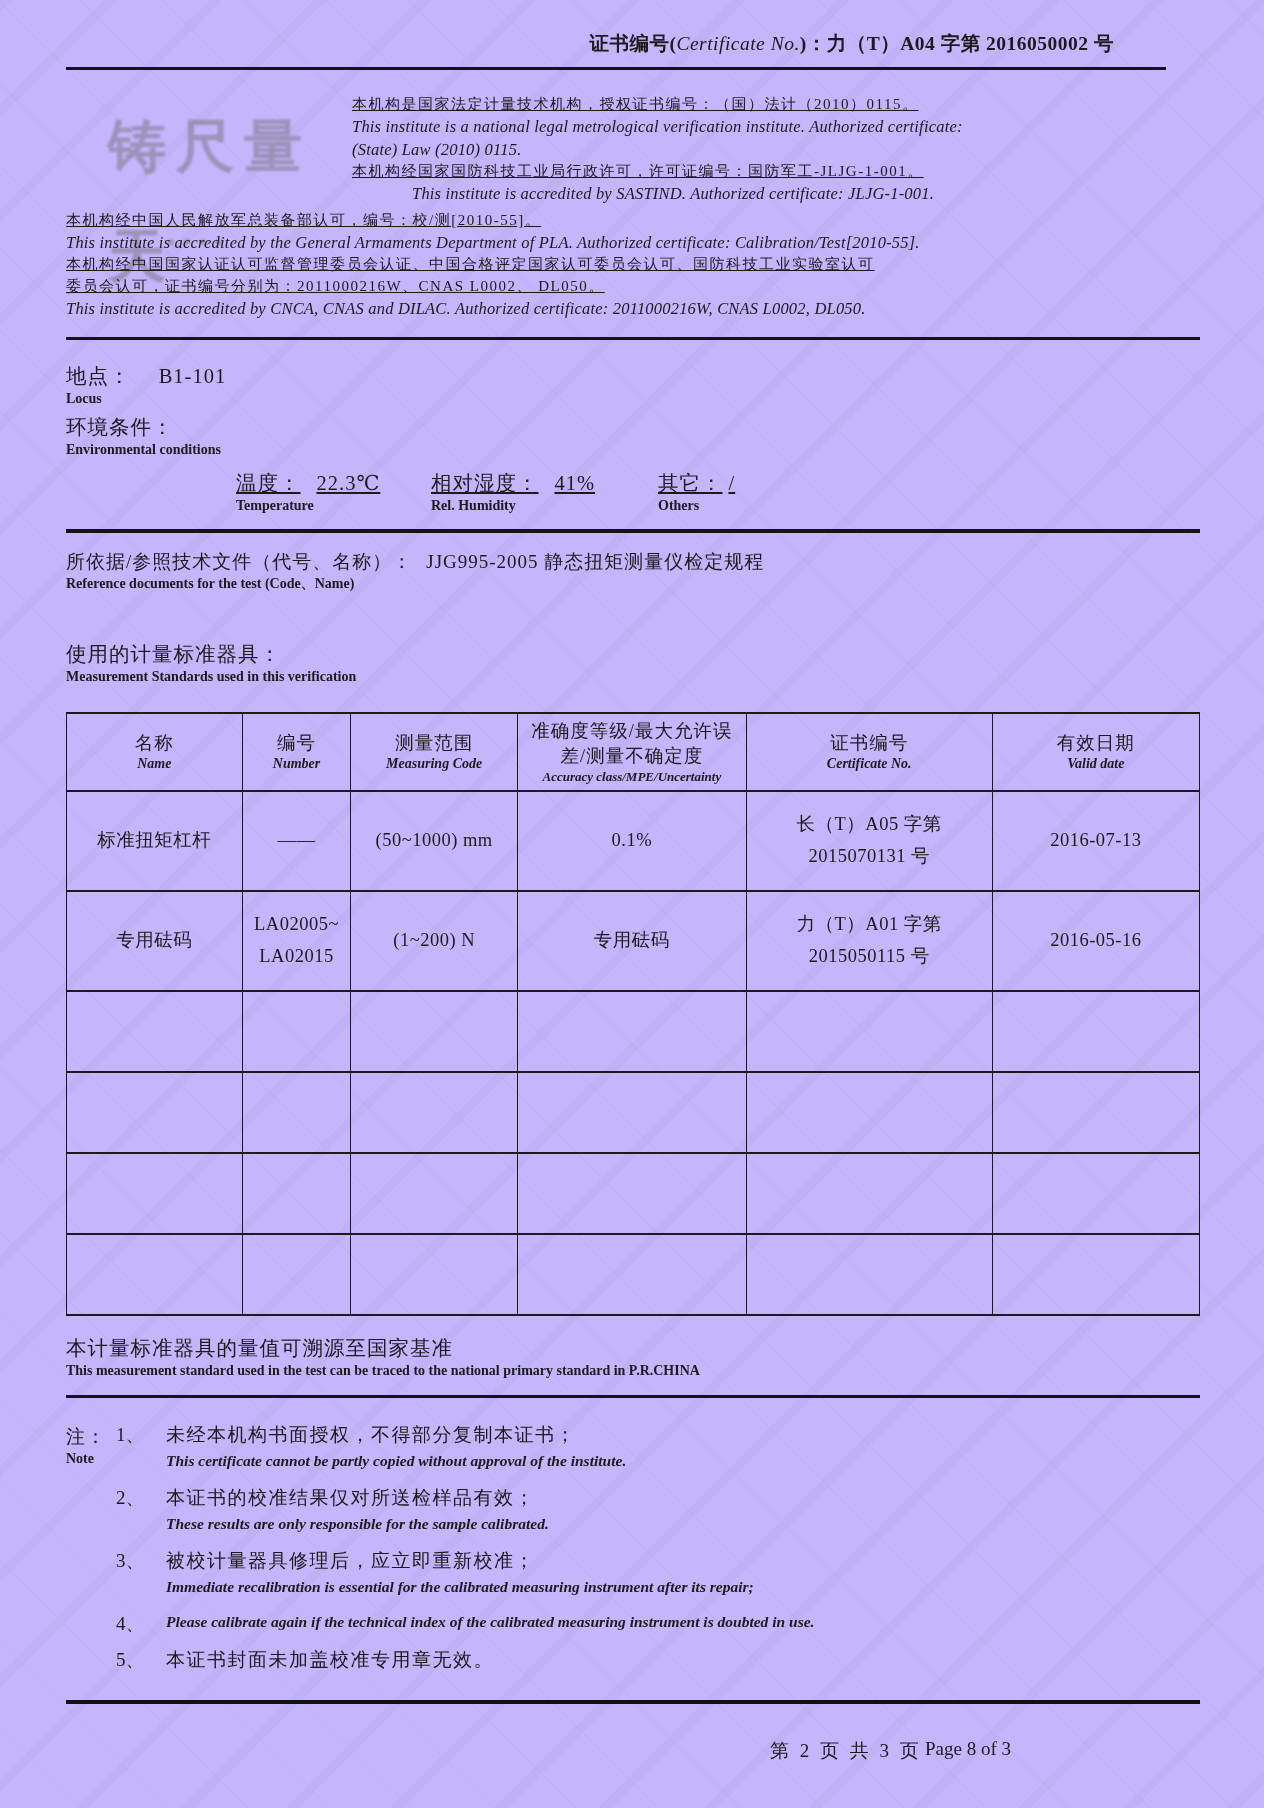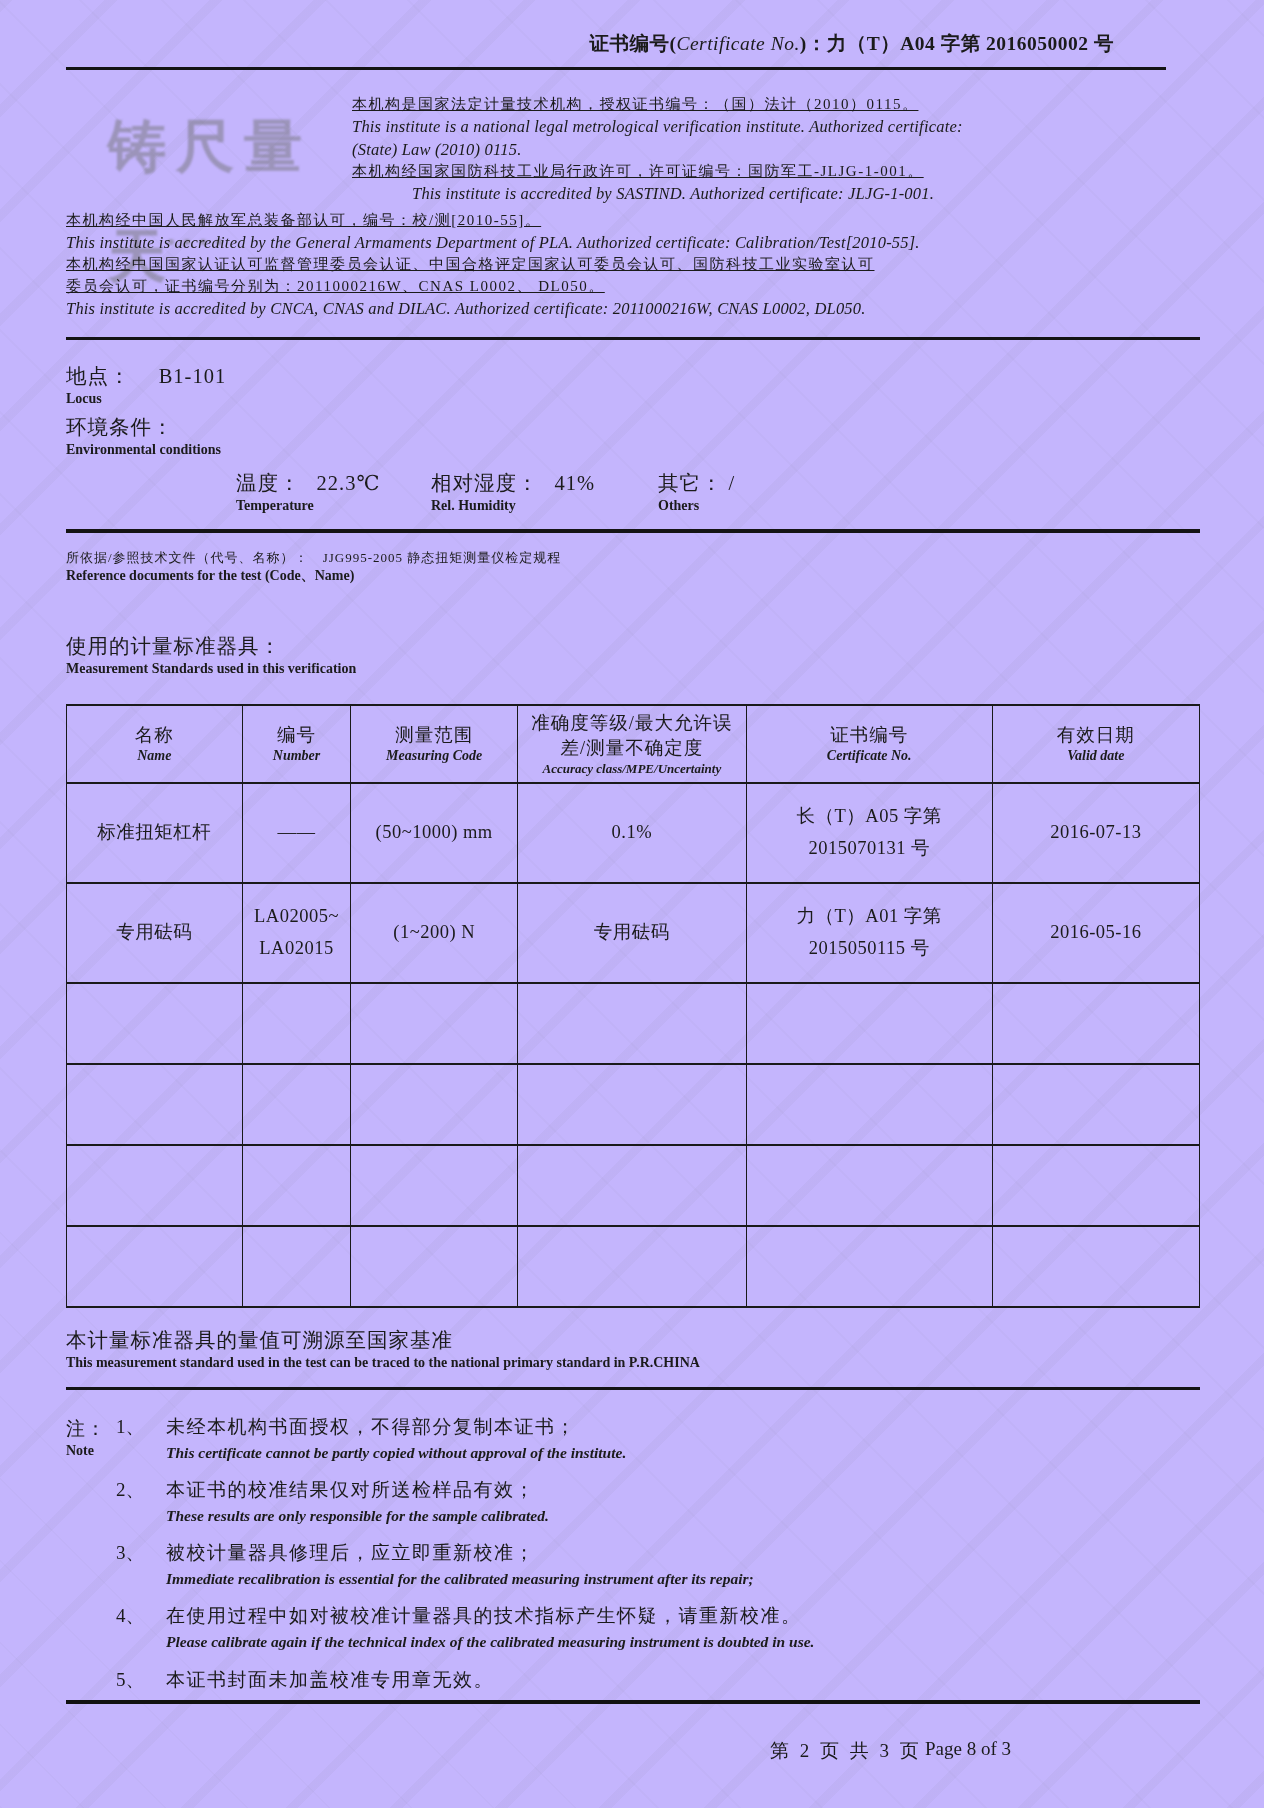--- a/index.html
+++ b/index.html
@@ -56,26 +56,26 @@
 
   .rule-mid { height:3px; margin:16px 0 0 0; width:1134px; }
   .rule-thick { height:4px; width:1134px; }
 
   
   .locus-block { margin-top:22px; }
   .label-en-sm { font-size:14px; font-weight:bold; line-height:1.25; }
   .kv { font-size:20.5px; letter-spacing:1px; }
   .env-row { position:relative; height:60px; margin-top:10px; }
   .env-item { position:absolute; top:0; }
-  .env-item .kv { white-space:nowrap; }
+  .env-item .kv { white-space:nowrap;text-decoration:underline; }
   .env-t { left:170px; } .env-h { left:365px; } .env-o { left:592px; }
 
   
   .ref-block { margin-top:16px; }
-  .ref-line { font-size:13px; letter-spacing:1px; }
+  .ref-line { font-size:19px; letter-spacing:1px; }
   .ref-line .val { margin-left:14px; }
 
   
   .std-title { margin-top:48px; }
   table.std { border-collapse:collapse; margin-top:26px; width:1134px; table-layout:fixed; }
   table.std th, table.std td {
     border:1.6px solid #1a1a1a; border-top-width:2.6px; border-bottom-width:2.6px;
     text-align:center; vertical-align:middle;
     font-weight:normal; padding:4px 3px;
   }
@@ -283,21 +283,20 @@
         <div class="note-cn">本证书的校准结果仅对所送检样品有效；</div>
         <div class="note-en">These results are only responsible for the sample calibrated.</div>
       </div>
       <div class="note-item">
         <span class="note-no">3、</span>
         <div class="note-cn">被校计量器具修理后，应立即重新校准；</div>
         <div class="note-en">Immediate recalibration is essential for the calibrated measuring instrument after its repair;</div>
       </div>
       <div class="note-item">
         <span class="note-no">4、</span>
-        <div class="note-cn">在使用过程中如对被校准计量器具的技术指标产生怀疑，请重新校准。</div>
         <div class="note-en">Please calibrate again if the technical index of the calibrated measuring instrument is doubted in use.</div>
       </div>
       <div class="note-item">
         <span class="note-no">5、</span>
         <div class="note-cn">本证书封面未加盖校准专用章无效。</div>
       </div>
     </div>
 
   </div>
 

